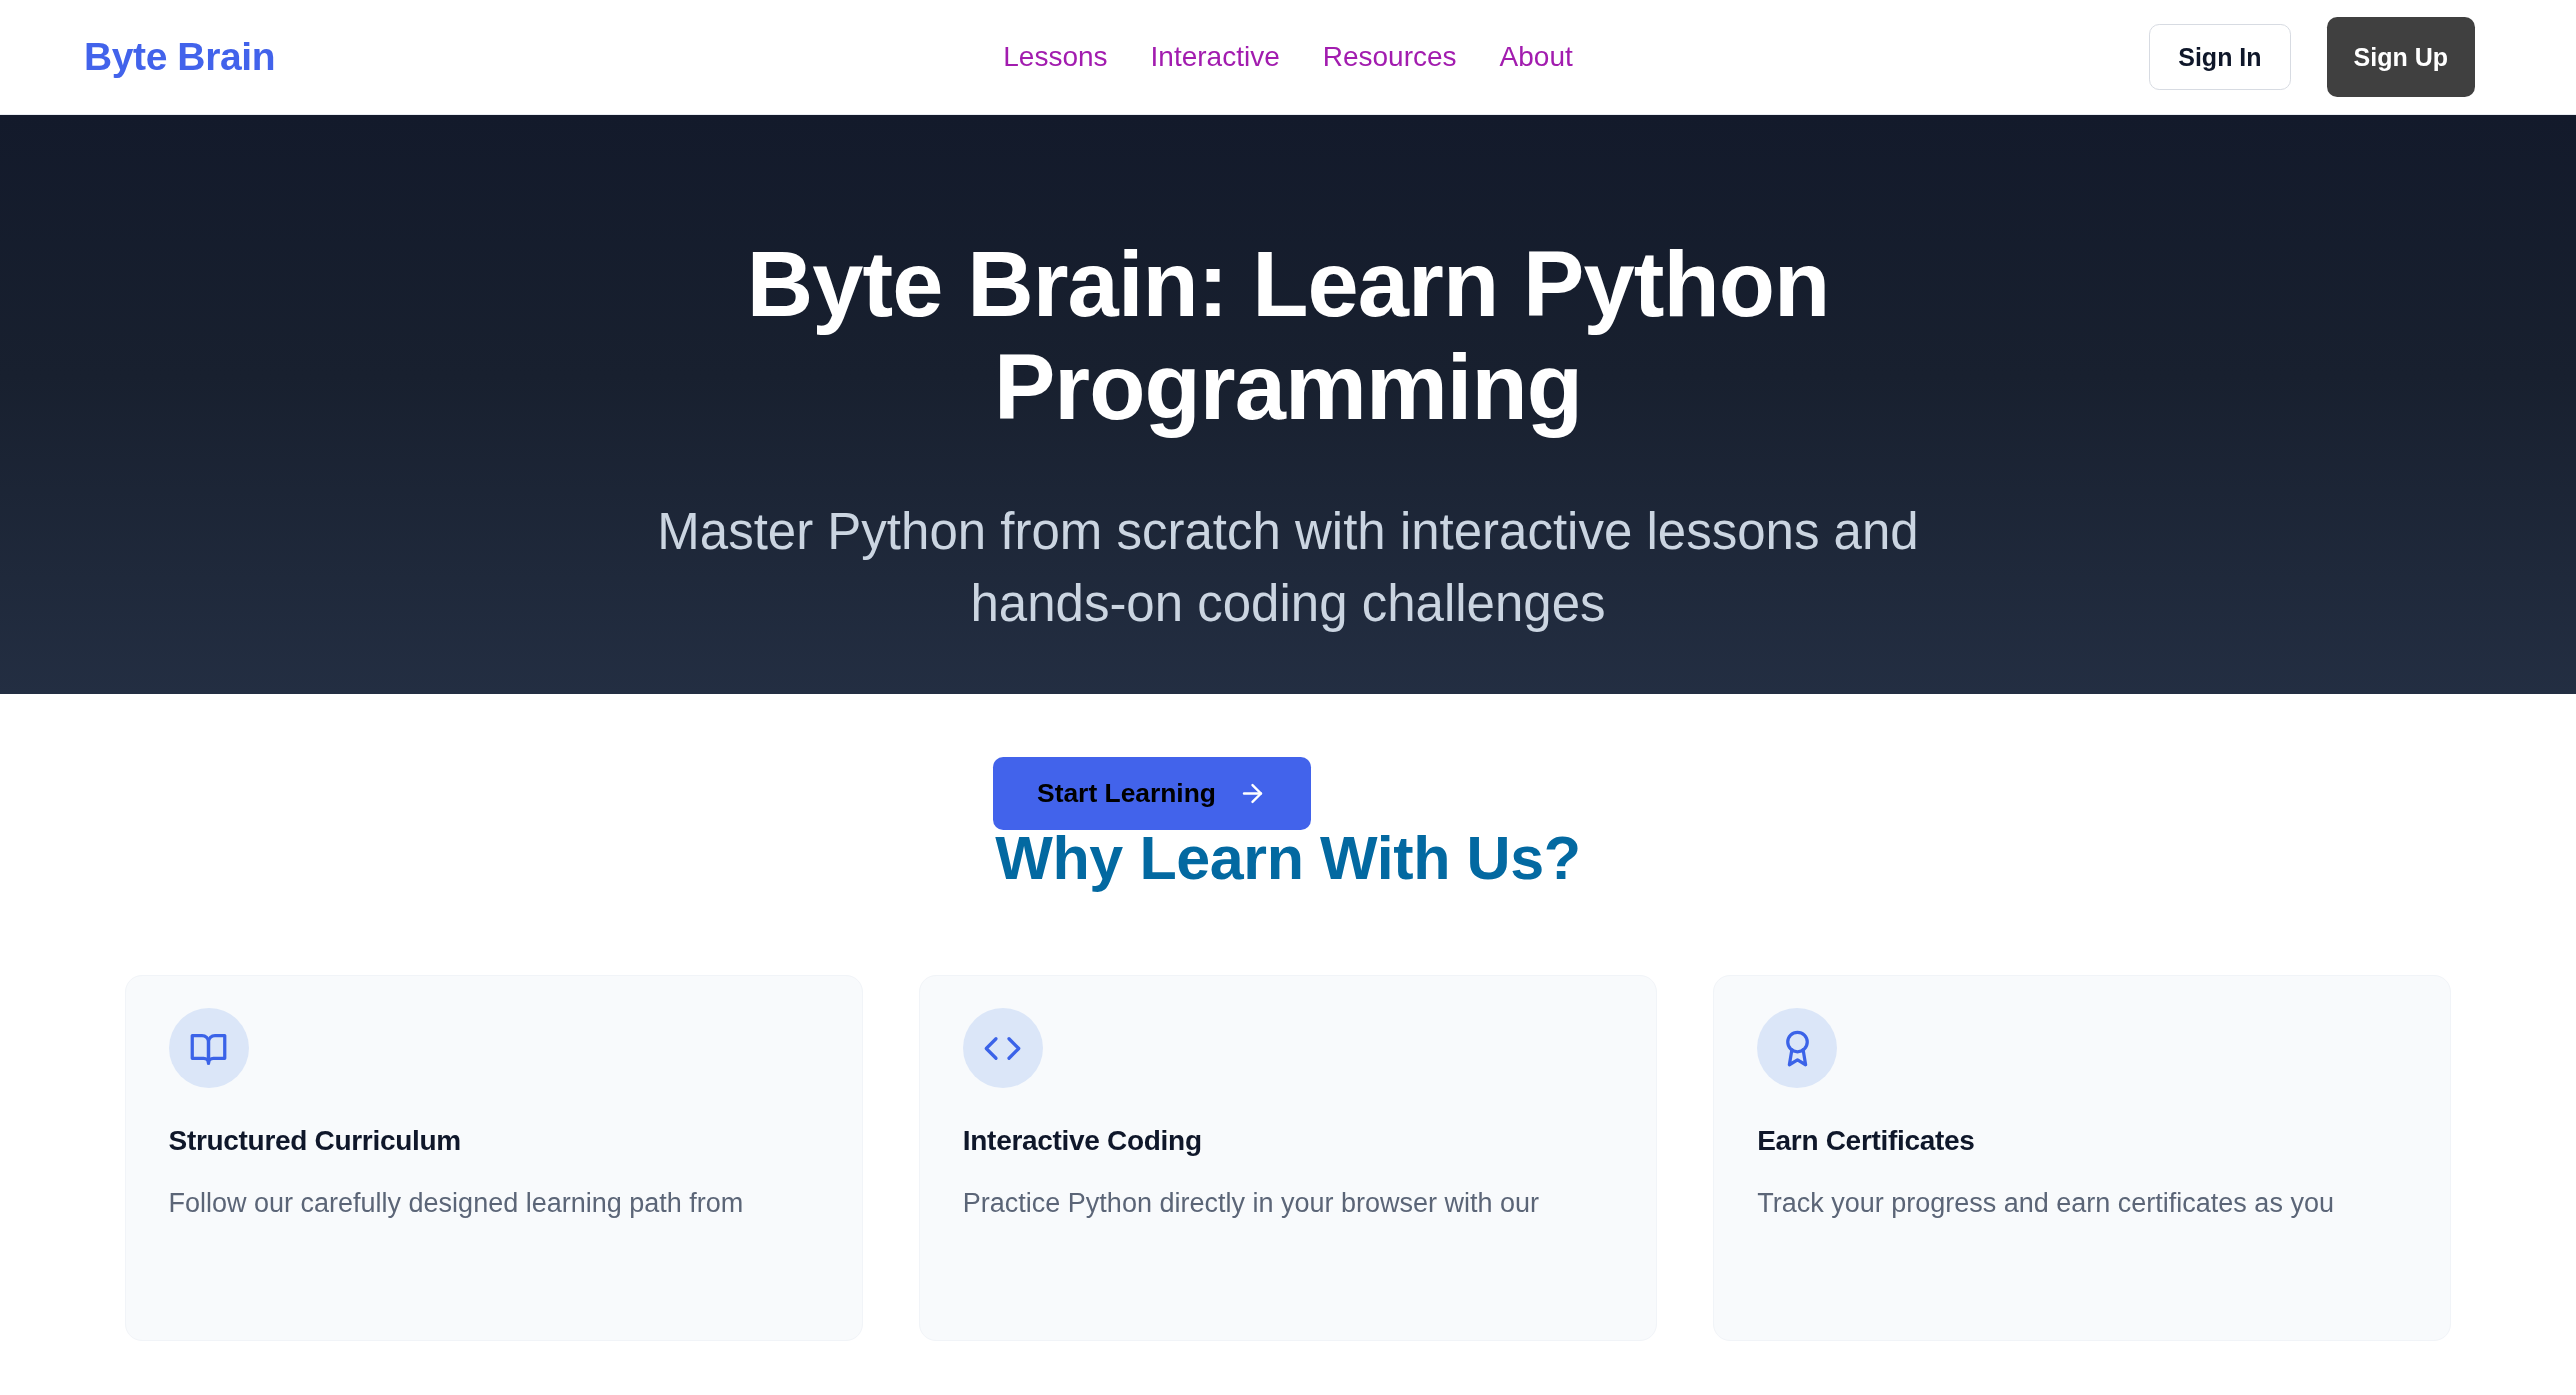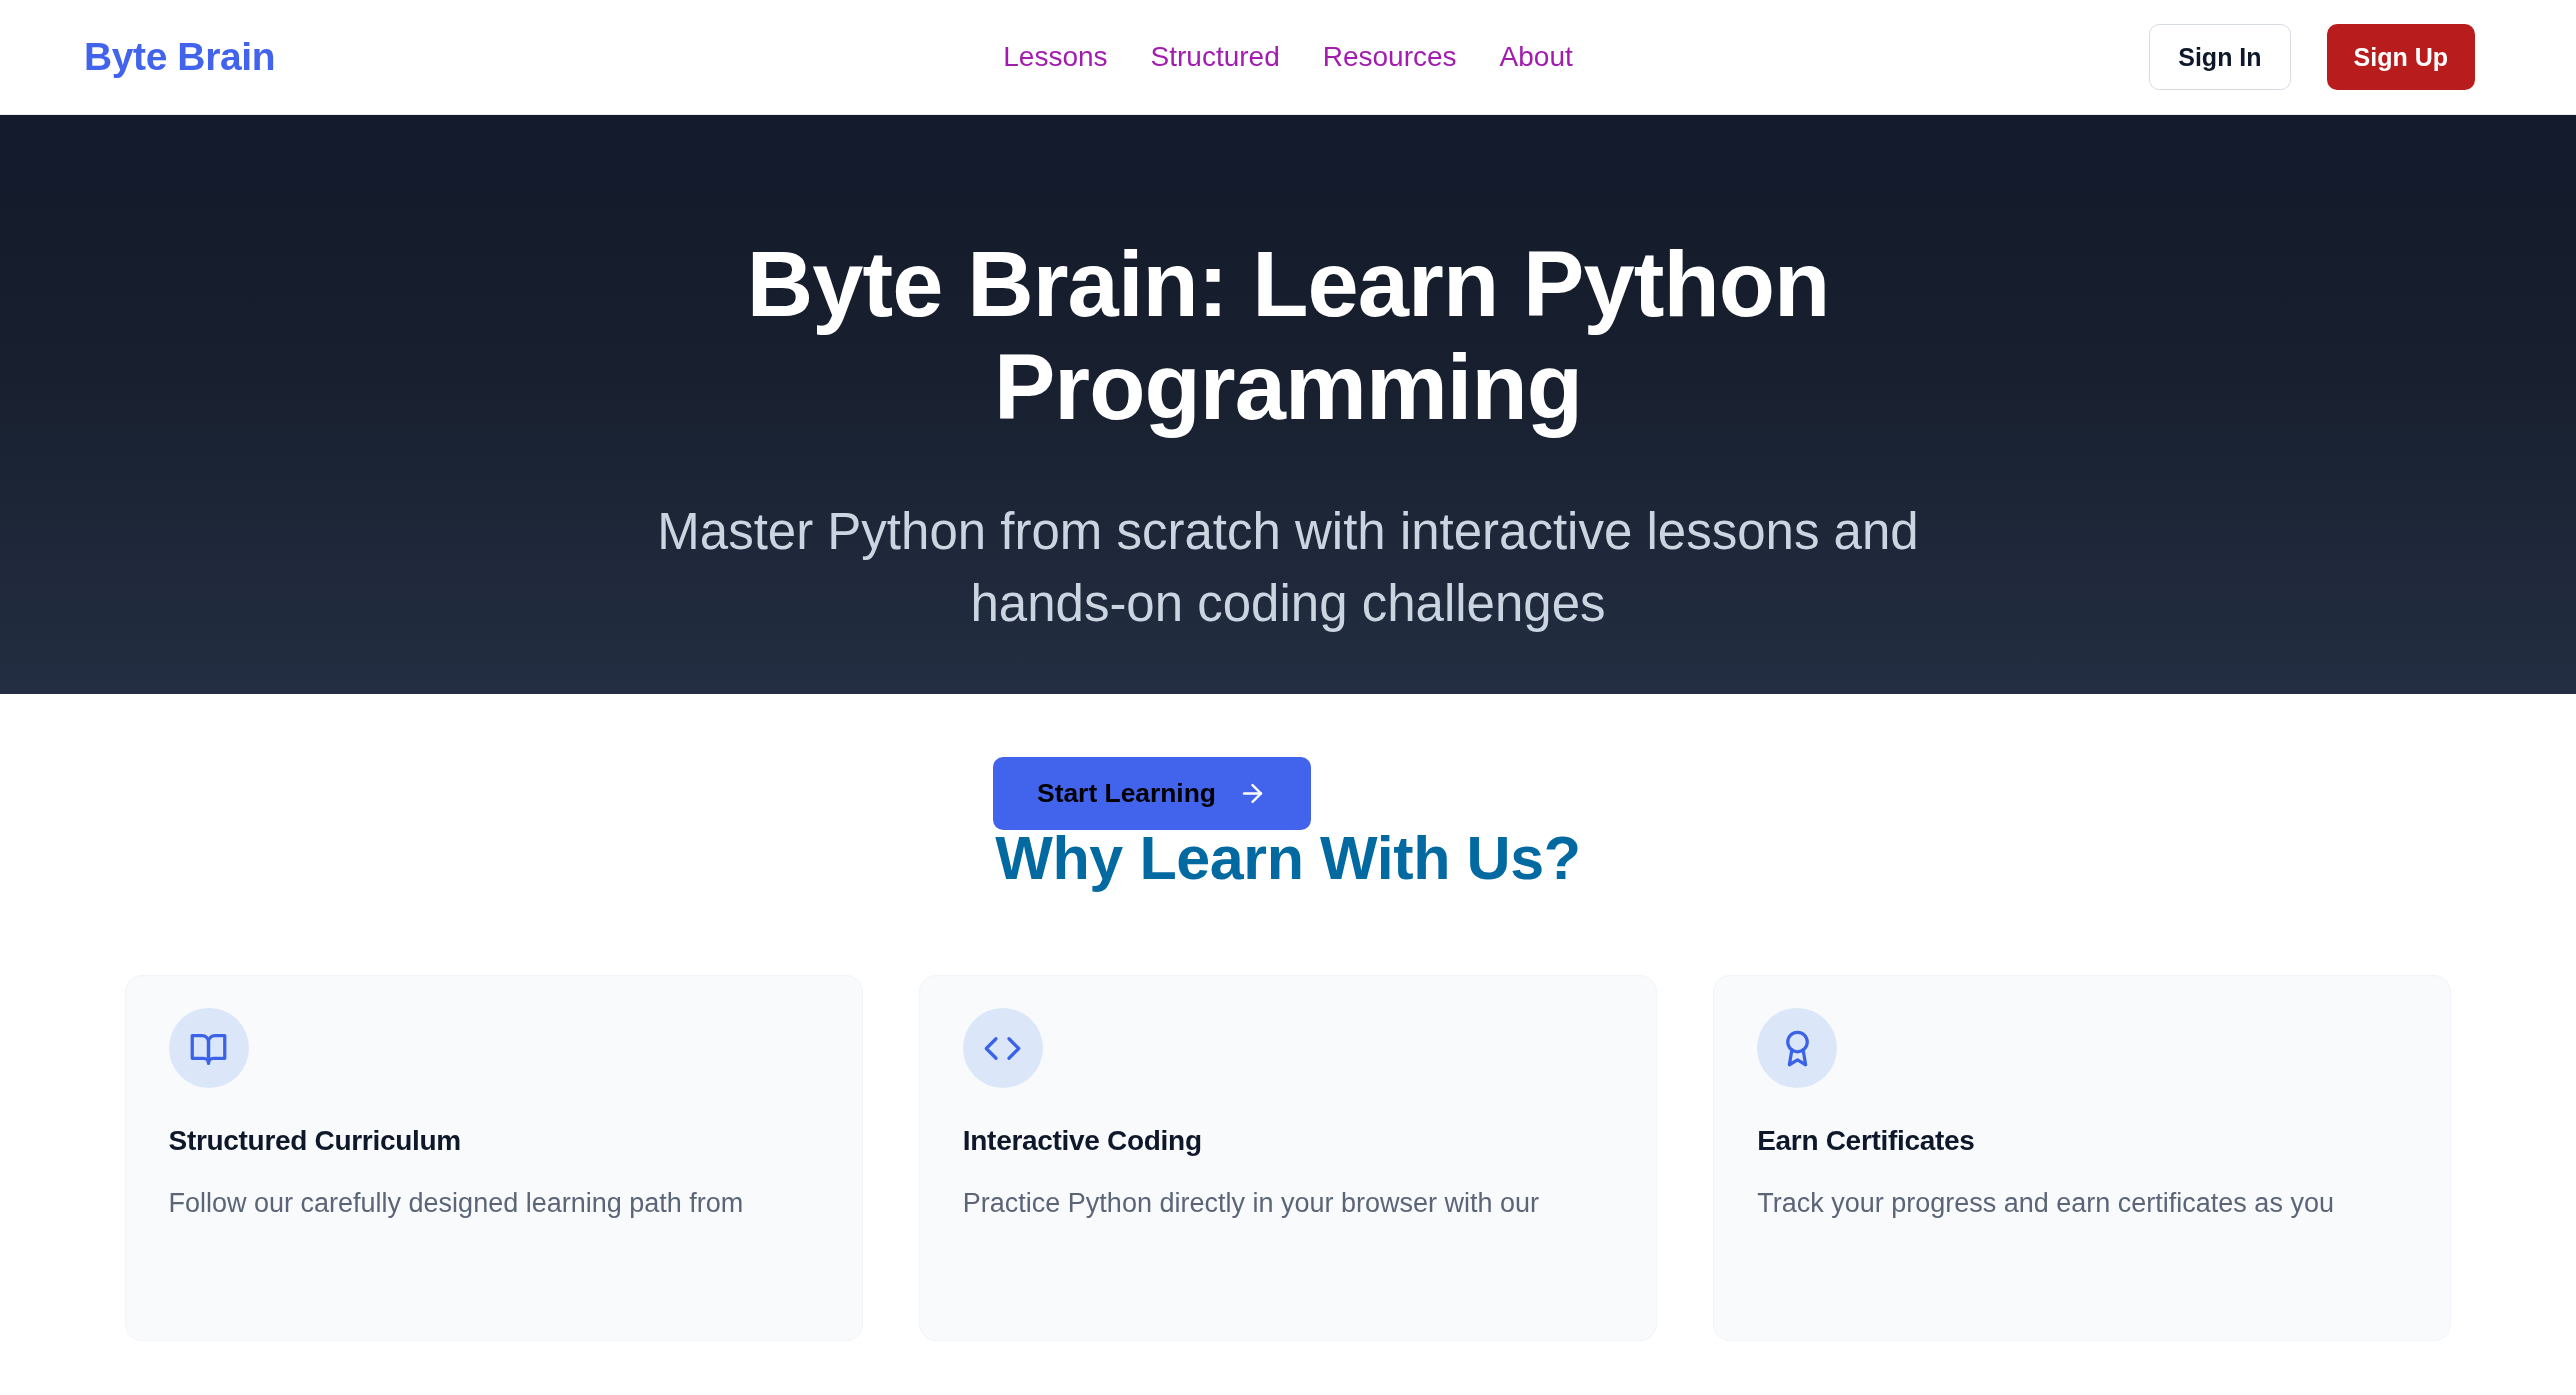--- a/index.html
+++ b/index.html
@@ -52,23 +52,23 @@
     border: 1.7px solid #d7dbe2;
     border-radius: 10.2px;
     font-size: 25px;
     font-weight: 600;
     color: #0f172a;
     display: flex; align-items: center;
     cursor: pointer;
     font-family: inherit;
   }
   .btn-signup {
-    height: 66px;
+    height: 80px;
     padding: 0 27px;
-    background: #b91c1c;
+    background: #404040;
     border: none;
     border-radius: 10.2px;
     font-size: 25px;
     font-weight: 600;
     color: #ffffff;
     display: flex; align-items: center;
     cursor: pointer;
     font-family: inherit;
   }
 
@@ -186,21 +186,21 @@
   }
 </style>
 </head>
 <body>
 
 <div class="header">
   <div class="brand">Byte Brain</div>
 
   <div class="nav">
     <div class="nav-link">Lessons</div>
-    <div class="nav-link">Structured</div>
+    <div class="nav-link">Interactive</div>
     <div class="nav-link">Resources</div>
     <div class="nav-link">About</div>
   </div>
 
   <div class="auth">
     <button class="btn-signin">Sign In</button>
     <button class="btn-signup">Sign Up</button>
   </div>
 </div>
 

